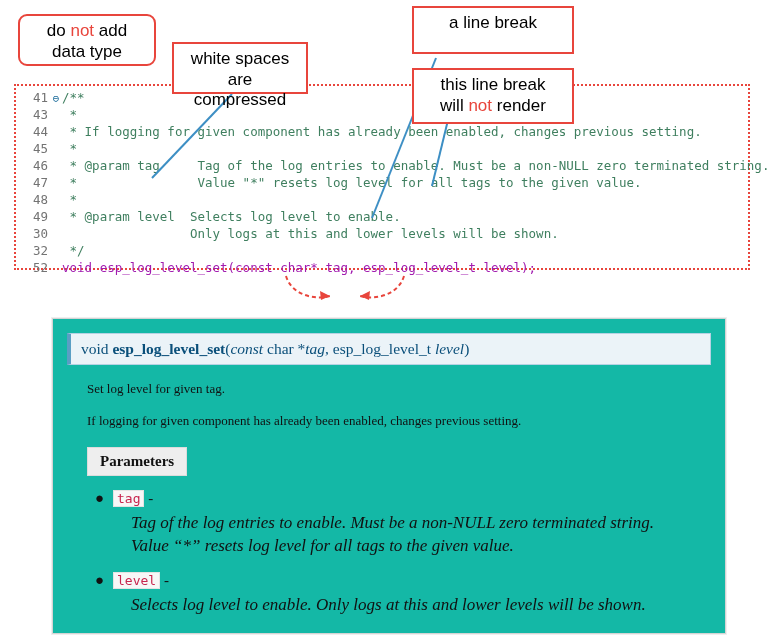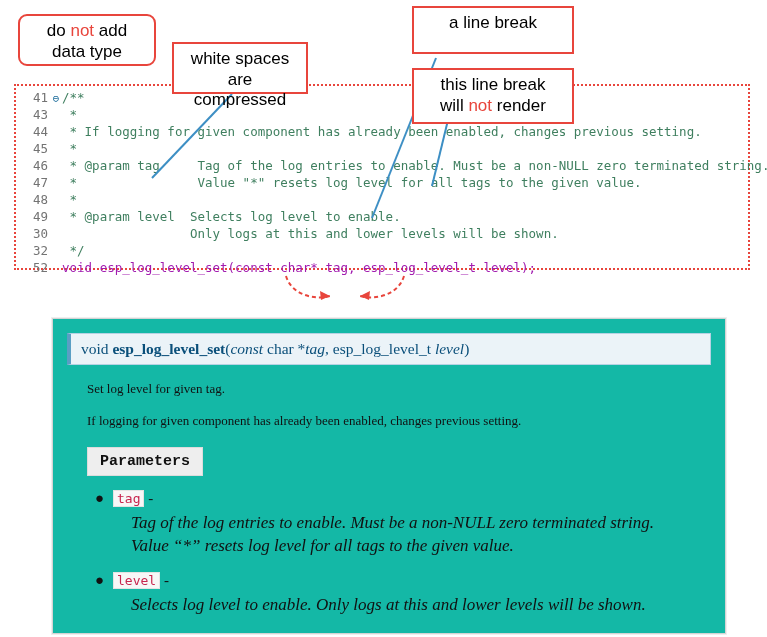--- a/index.html
+++ b/index.html
@@ -122,21 +122,21 @@
     font-family: "Liberation Serif", serif;
     font-size: 13px;
     color: #111111;
   }
   #params-header {
     display: inline-block;
     margin: 18px 0 0 34px;
     background: #eeeeee;
     border: 1px solid #dcdcdc;
     padding: 5px 12px;
-    font-family: Liberation Mono, monospace;
+    font-family: Liberation Serif, serif;
     font-size: 15px;
     font-weight: bold;
     color: #111111;
   }
   .param-item {
     margin: 14px 16px 0 60px;
     font-family: "Liberation Serif", serif;
     font-size: 15px;
     color: #111111;
     position: relative;

